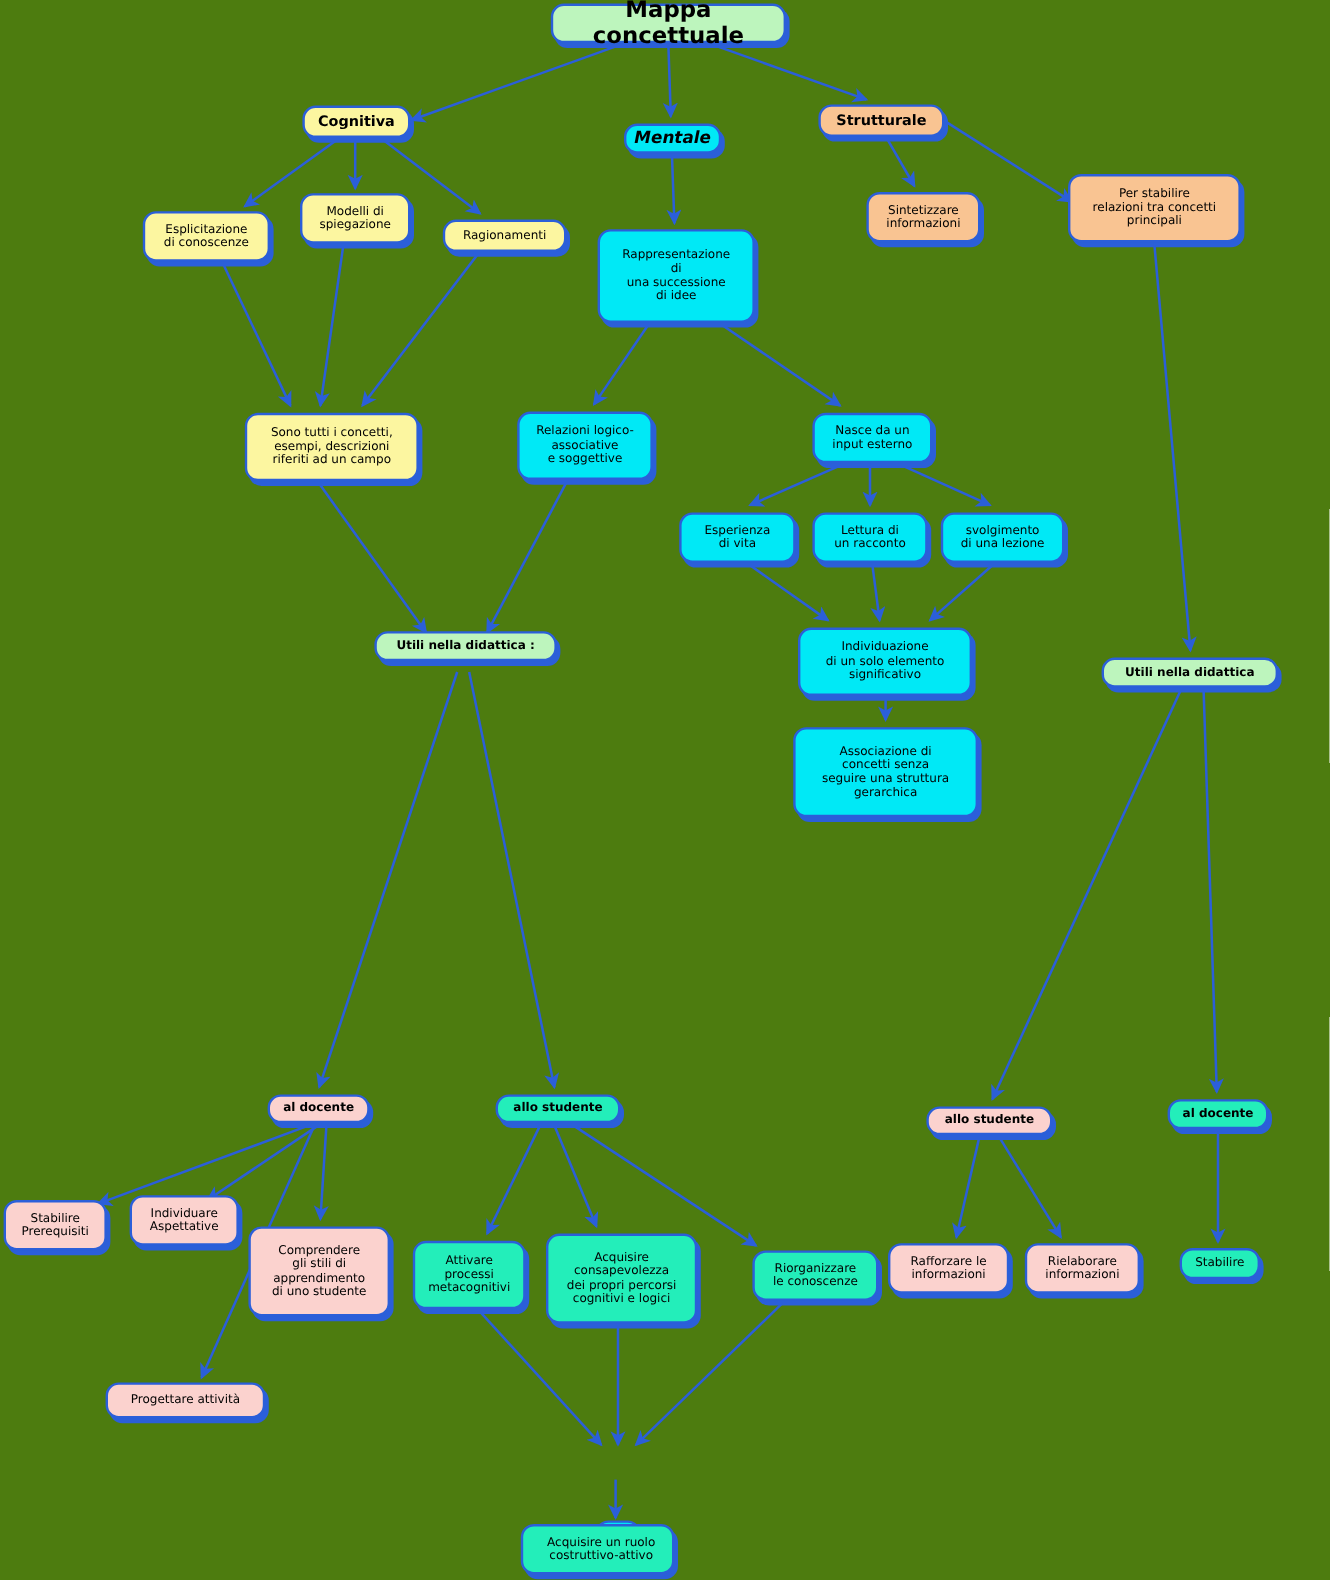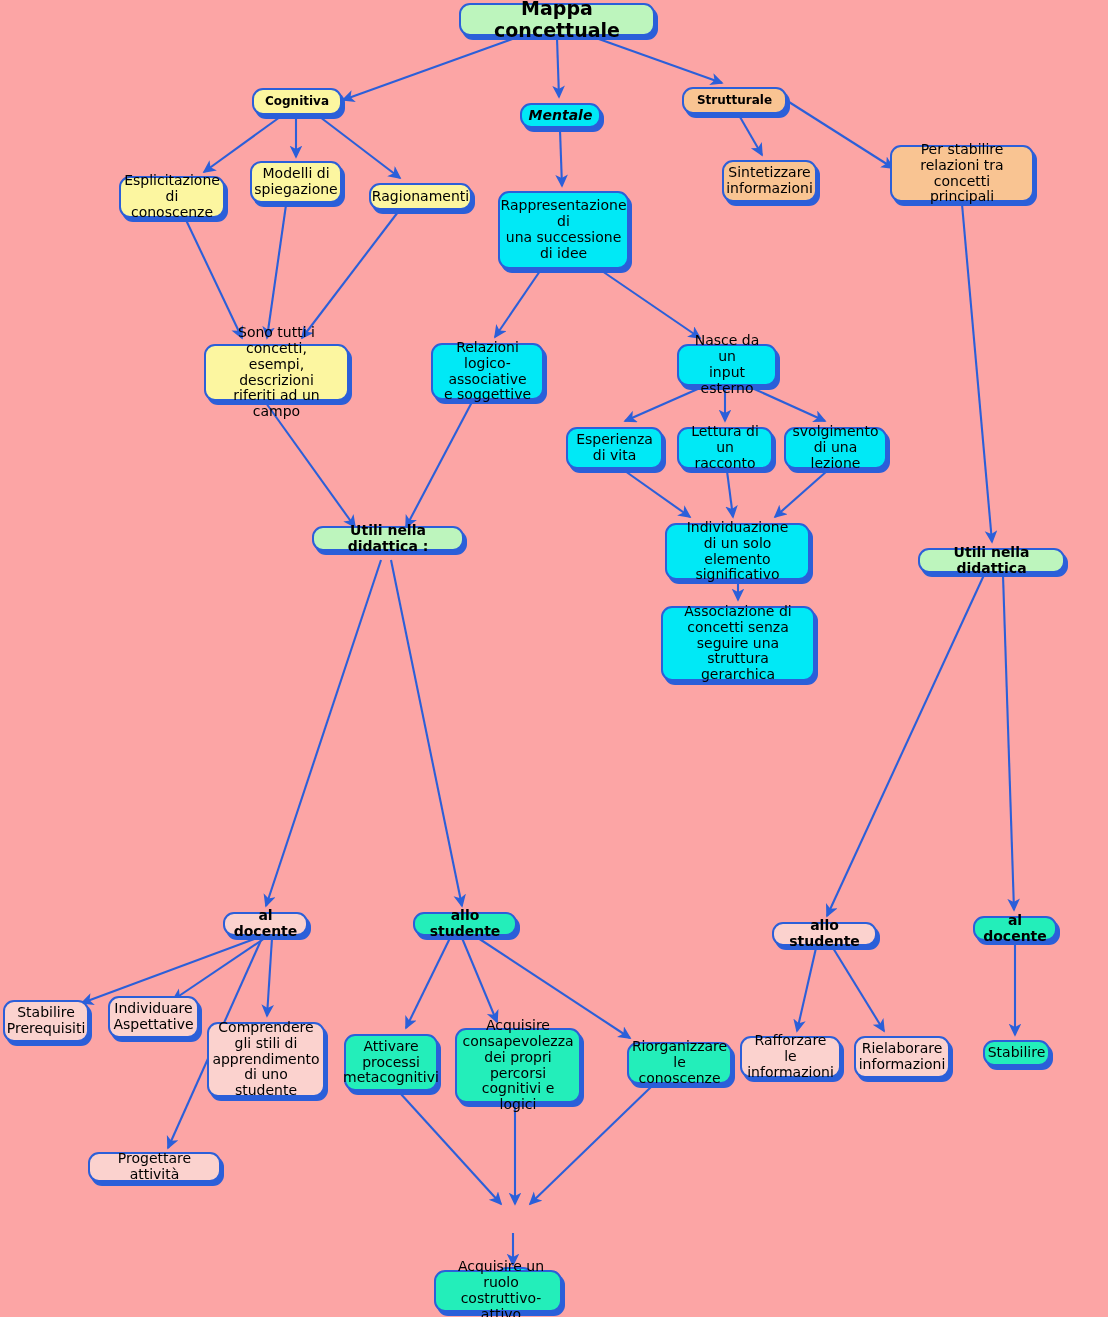--- a/index.html
+++ b/index.html
@@ -8,21 +8,21 @@
     padding: 0;
     background: #ffffff;
   }
   body {
     font-family: "DejaVu Sans", sans-serif;
   }
   #canvas {
     position: relative;
     width: 1108px;
     height: 1317px;
-    background: #fca5a5;
+    background: #4d7c0f;
     overflow: hidden;
   }
   #edges {
     position: absolute;
     left: 0;
     top: 0;
     width: 1108px;
     height: 1317px;
     pointer-events: none;
   }
@@ -46,21 +46,21 @@
   .f-yellow { background: #fcf6a0; }
   .f-cyan   { background: #00e9f6; }
   .f-peach  { background: #f9c492; }
   .f-pink   { background: #fbd2ce; }
   .f-teal   { background: #23eeba; }
 
   .t-bold   { font-weight: bold; }
   .s-19 { font-size: 19px; }
   .s-15 { font-size: 12px; }
   .s-14 { font-size: 14px; font-style: italic; }
-  .s-13 { font-size: 14px; }
+  .s-13 { font-size: 10px; }
   .s-12 { font-size: 12.5px; }
 </style>
 </head>
 <body>
 
 <div id="canvas">
 
   <svg id="edges" viewBox="0 0 1108 1317" xmlns="http://www.w3.org/2000/svg">
     <defs>
       <marker id="arrow" markerWidth="7" markerHeight="7" refX="5.4" refY="3" orient="auto" markerUnits="strokeWidth">

